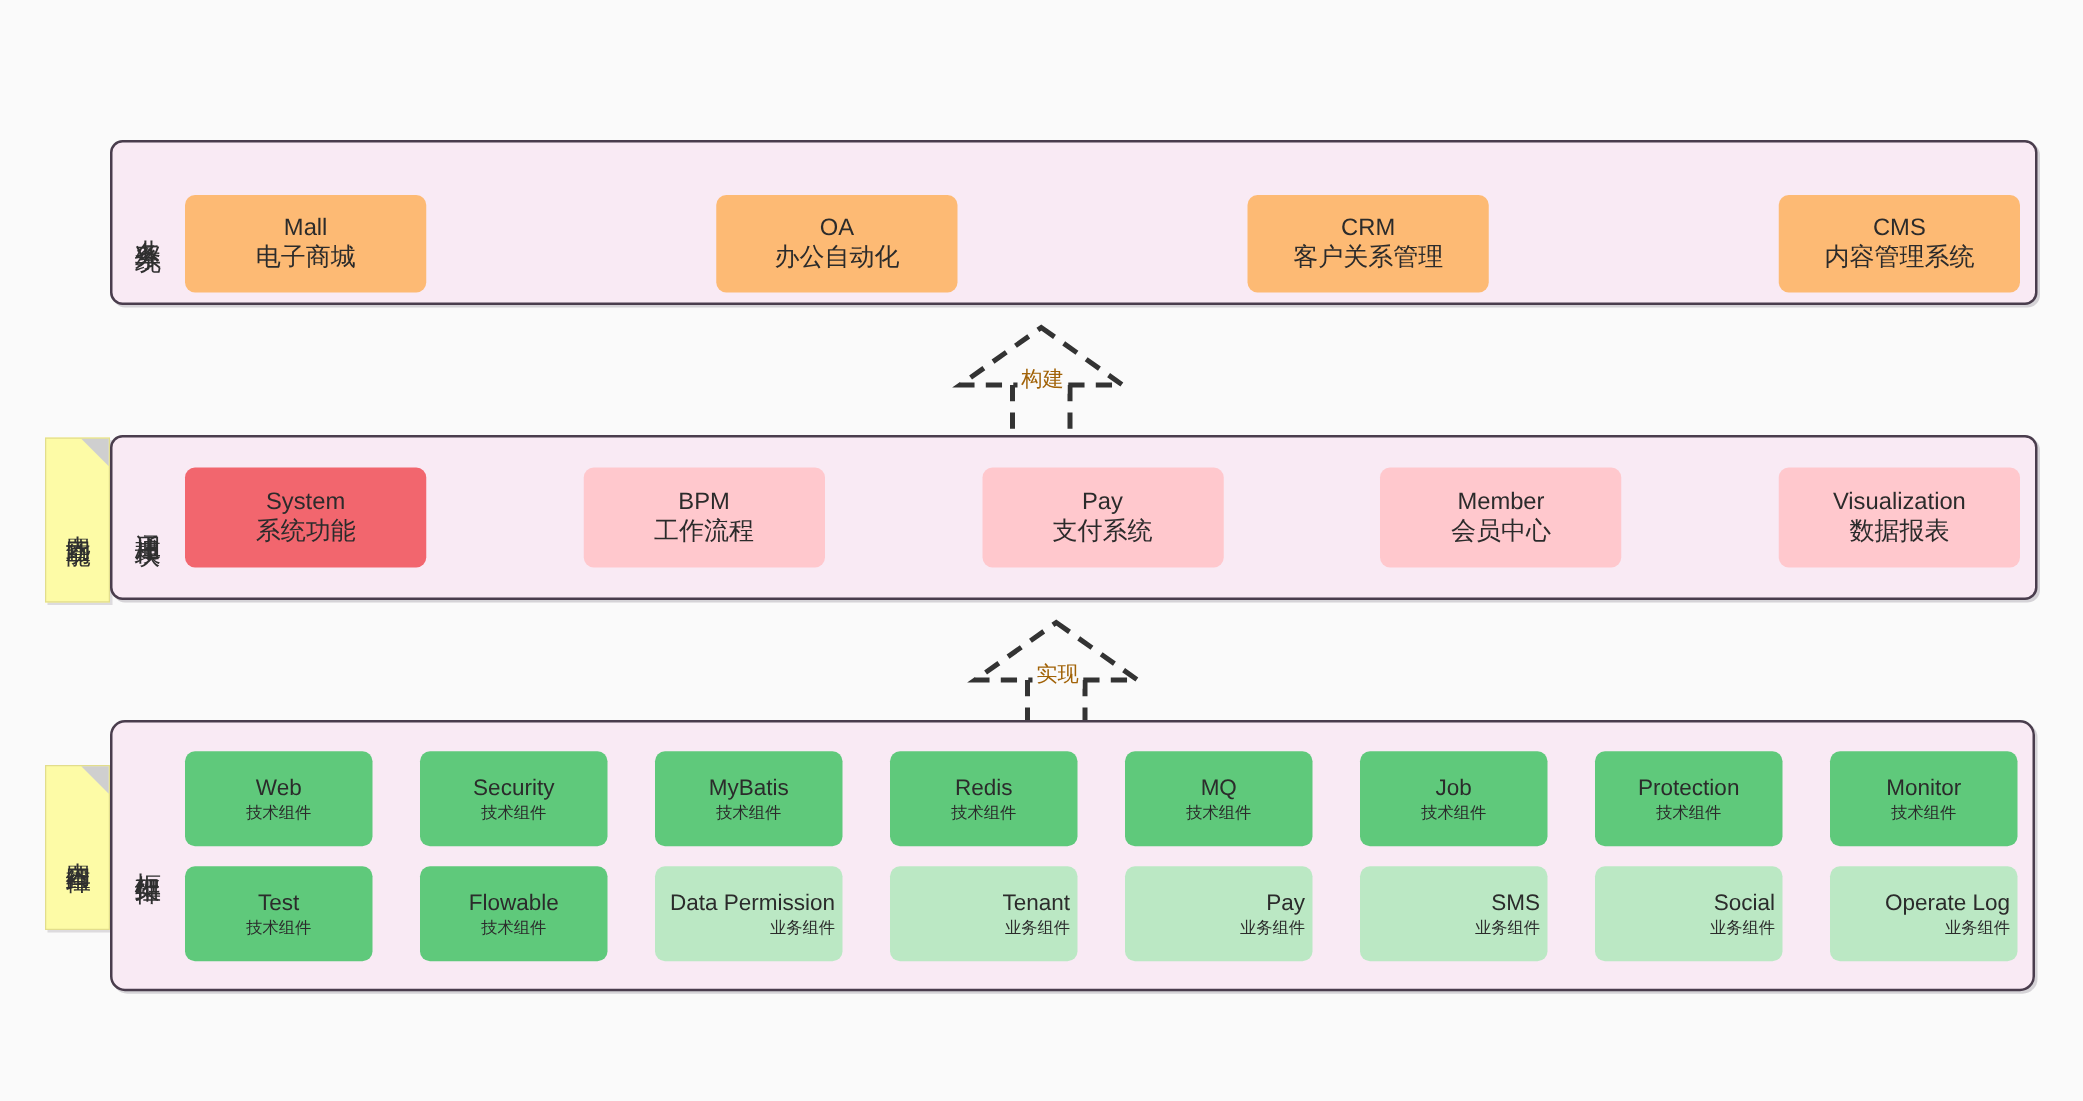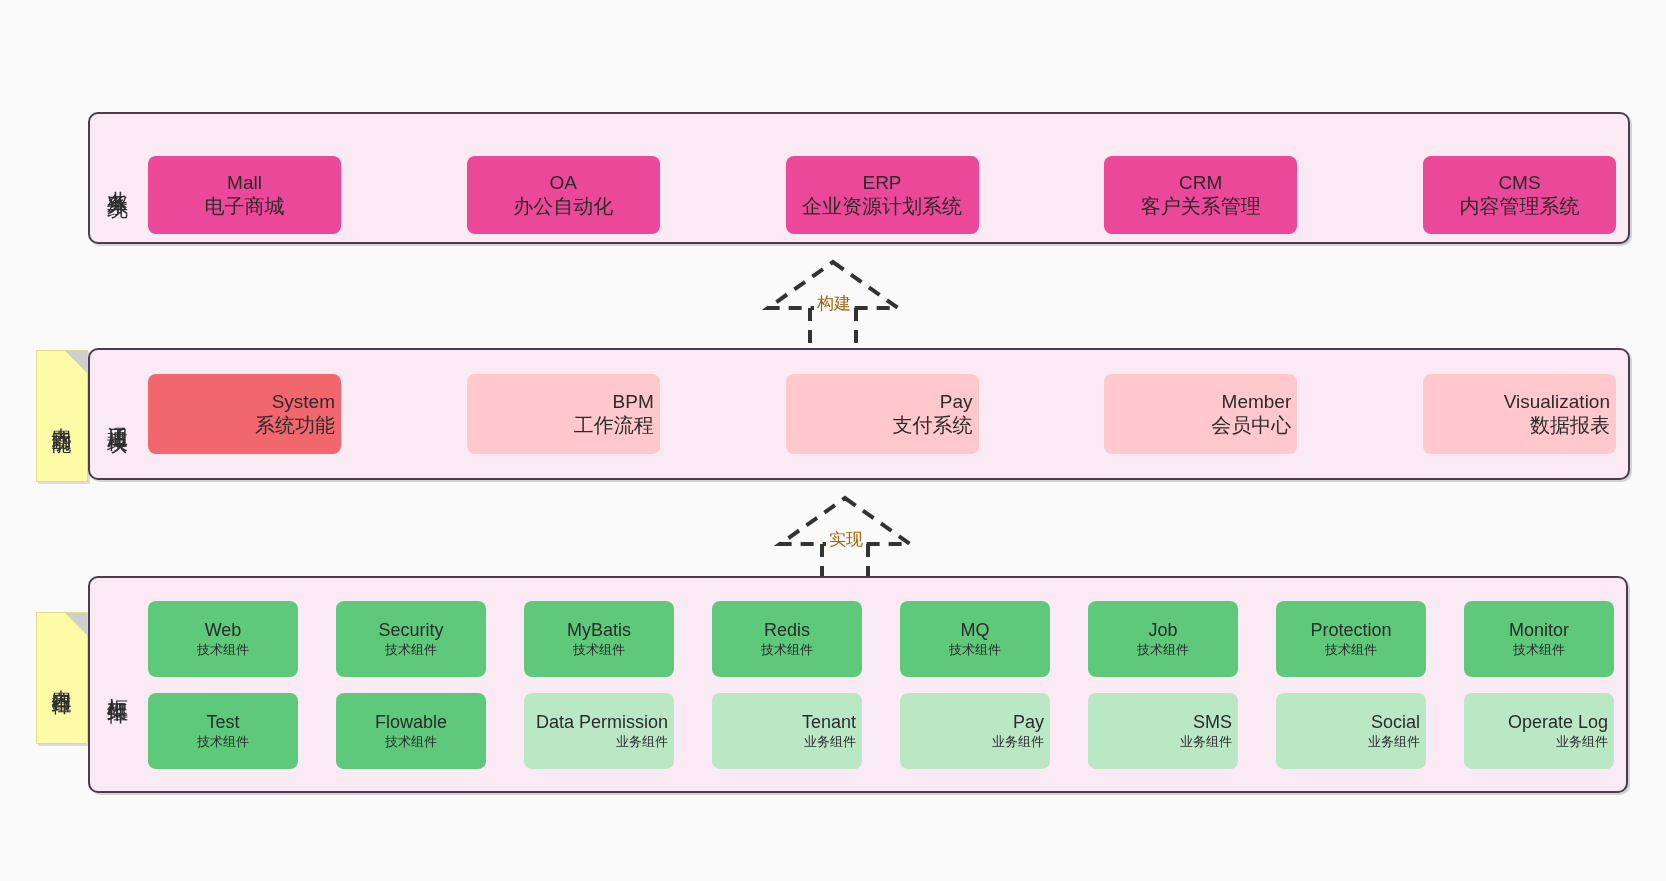--- a/index.html
+++ b/index.html
@@ -81,27 +81,26 @@
     line-height: 1.22;
     color: #2b2b2b;
     padding: 4px 6px;
   }
   .card .l1 { font-size: 19px; }
   .card .l2 { font-size: 20px; }
 
   .biz-card {
     width: 193px;
     height: 78px;
-    background: #ec4899;
+    background: #fdba74;
     margin-top: 34px;
   }
   .mod-card {
     width: 193px;
     height: 80px;
-    align-items: flex-end;
   }
   .mod-strong { background: #f2666e; }
   .mod-light  { background: #ffc8cd; }
 
   .fw-card {
     width: 150px;
     height: 76px;
   }
   .fw-tech { background: #5fc97b; }
   .fw-biz  { background: #bbe8c4; align-items: flex-end; }
@@ -165,24 +164,20 @@
         <div class="row">
           <div class="card biz-card">
             <span class="l1">Mall</span>
             <span class="l2">电子商城</span>
           </div>
           <div class="card biz-card">
             <span class="l1">OA</span>
             <span class="l2">办公自动化</span>
           </div>
           <div class="card biz-card">
-            <span class="l1">ERP</span>
-            <span class="l2">企业资源计划系统</span>
-          </div>
-          <div class="card biz-card">
             <span class="l1">CRM</span>
             <span class="l2">客户关系管理</span>
           </div>
           <div class="card biz-card">
             <span class="l1">CMS</span>
             <span class="l2">内容管理系统</span>
           </div>
         </div>
       </div>
     </div>
@@ -239,21 +234,21 @@
       <path d="M 52 52 L 52 90 M 98 52 L 98 90" fill="none" stroke="#333333" stroke-width="4" stroke-dasharray="13,9"></path>
     </svg>
     <span class="connector-label" style="left:56px; top:36px;">实现</span>
   </div>
 
   <div class="sticky" style="left:36px; top:612px; width:52px; height:132px;">
     <span class="sticky-fold"></span>
     <span class="sticky-label">内置组件</span>
   </div>
 
-  <div class="layer" id="layer-framework" style="left:88px; top:576px; width:1540px; height:217px;">
+  <div class="layer" id="layer-framework" style="left:88px; top:576px; width:1540px; height:217px;border-radius:12px;">
     <div class="layer-inner">
       <div class="layer-title">框架组件</div>
       <div class="layer-body">
 
         <div class="row">
           <div class="card fw-card fw-tech">
             <span class="l1">Web</span>
             <span class="l2">技术组件</span>
           </div>
           <div class="card fw-card fw-tech">

